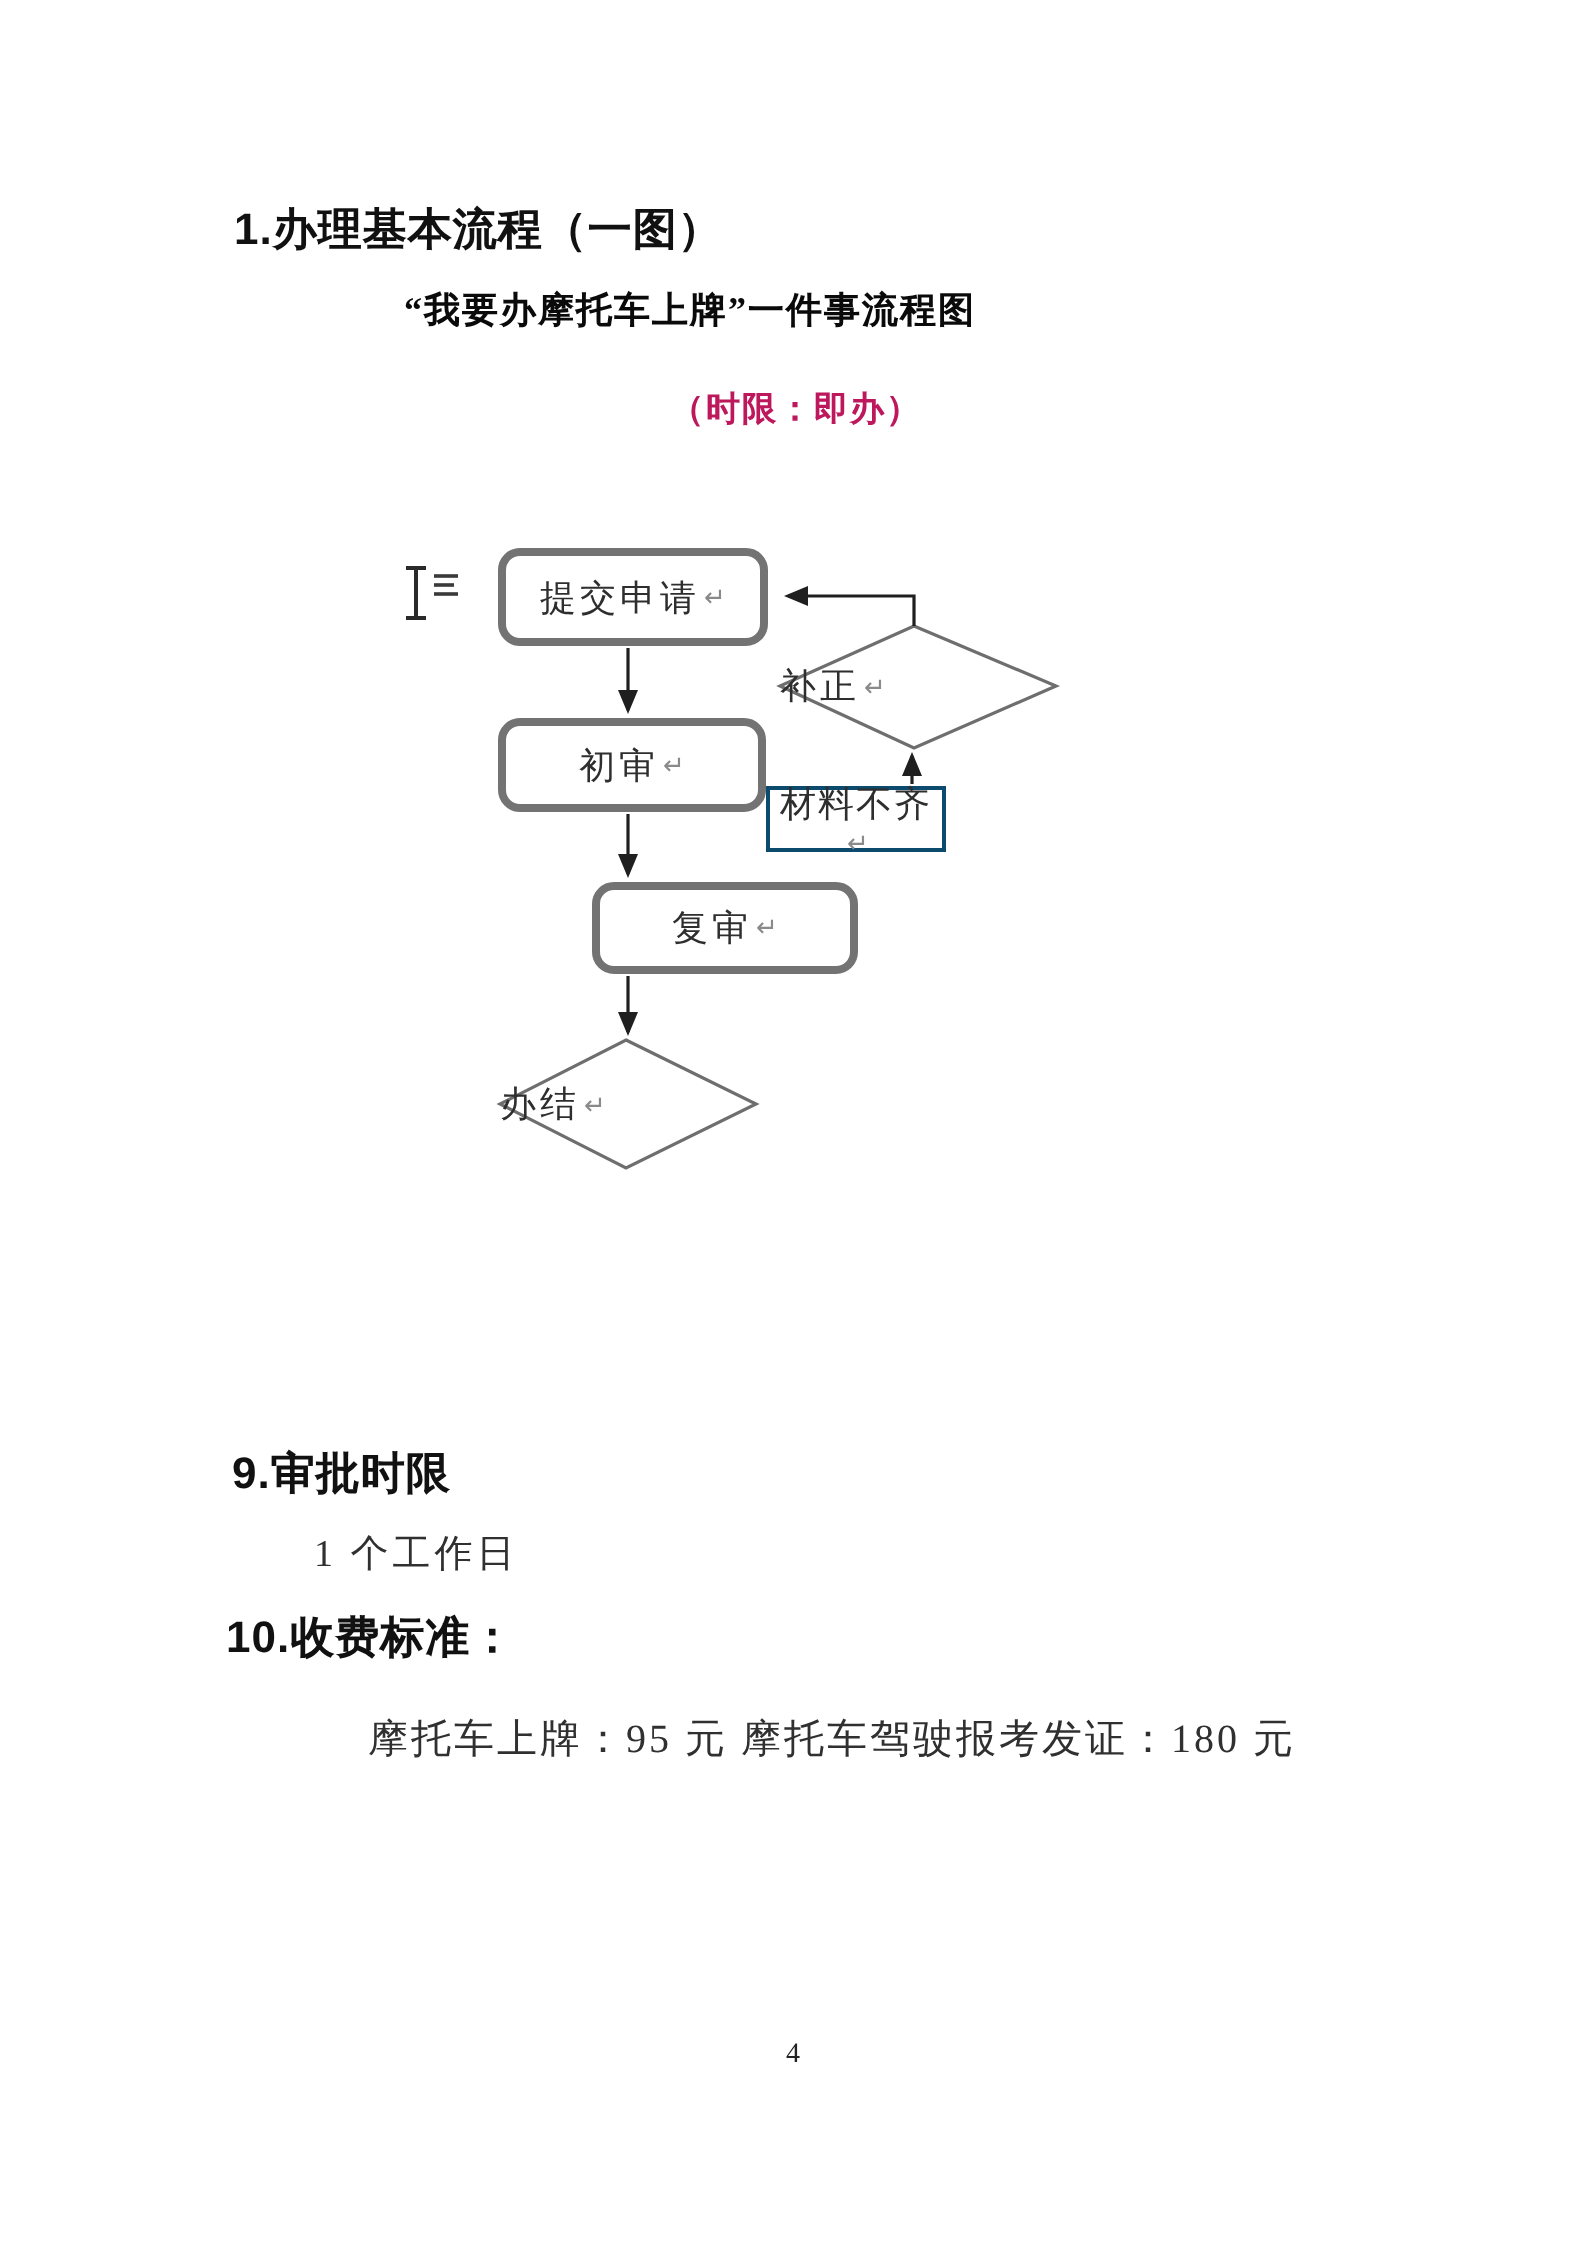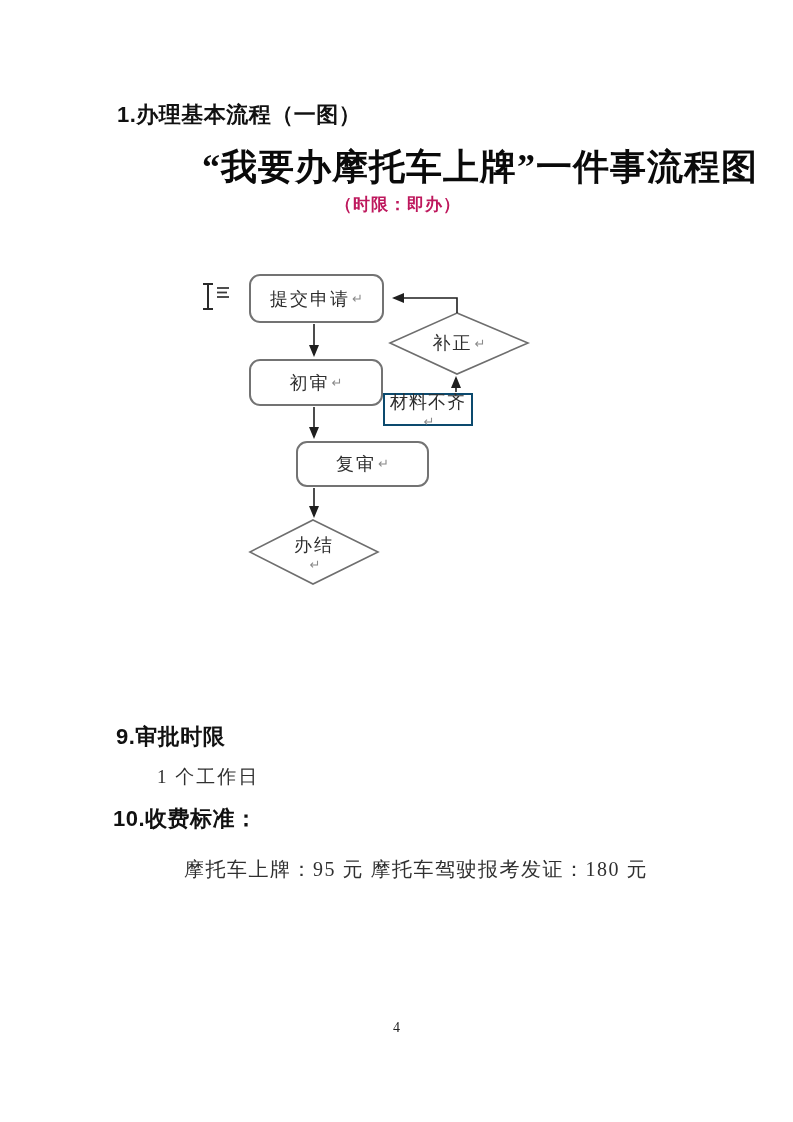--- a/index.html
+++ b/index.html
@@ -26,21 +26,21 @@
   }
   .sec7  { left: 117px; top: 100px; }
   .sec9  { left: 116px; top: 722px; }
   .sec10 { left: 113px; top: 804px; }
 
   .doc-title {
     position: absolute;
     left: 202px; top: 143px;
     font-family: "Liberation Serif", "DejaVu Serif", serif;
     font-weight: bold;
-    font-size: 36px;
+    font-size: 18px;
     color: #0a0a0a;
     letter-spacing: 1px;
     white-space: nowrap;
   }
   .doc-subtitle {
     position: absolute;
     left: 335px; top: 193px;
     font-family: "Liberation Serif", "DejaVu Serif", serif;
     font-weight: bold;
     font-size: 17px;
@@ -78,47 +78,46 @@
     align-items: center;
     justify-content: center;
     background: #ffffff;
     font-family: "Liberation Sans", sans-serif;
     font-size: 18px;
     color: #2e2e2e;
     letter-spacing: 2px;
     white-space: nowrap;
   }
   .rounded {
-    border: 2px solid #737373;
+    border: 4px solid #737373;
     border-radius: 11px;
     font-family: Liberation Serif, serif;
   }
   .n-submit { left: 249px; top: 274px; width: 135px; height: 49px; }
   .n-first  { left: 249px; top: 359px; width: 134px; height: 47px; }
   .n-second { left: 250px; top: 441px; width: 133px; height: 46px; margin-left: 46px; }
   .n-materials {
     left: 383px; top: 393px; width: 90px; height: 33px;
     border: 2px solid #0c4a6e;
     letter-spacing: 1px;
     flex-direction: column;
   }
   .diamond-label {
     position: absolute;
     display: flex;
     align-items: center;
-    justify-content: center;
     background: transparent;
     font-family: "Liberation Sans", sans-serif;
     font-size: 18px;
     color: #2e2e2e;
     letter-spacing: 2px;
     white-space: nowrap;
   }
   .l-correction { left: 390px; top: 331px; width: 138px; height: 24px; }
-  .l-complete   { left: 250px; top: 540px; width: 128px; height: 24px; flex-direction: column; }
+  .l-complete   { left: 250px; top: 540px; width: 128px; height: 24px; }
 
   .ret {
     font-size: 13px;
     color: #8a8a8a;
     margin-left: 2px;
     letter-spacing: 0;
   }
 
   .cursor-icon { position: absolute; left: 199px; top: 279px; width: 34px; height: 34px; }
 </style>

